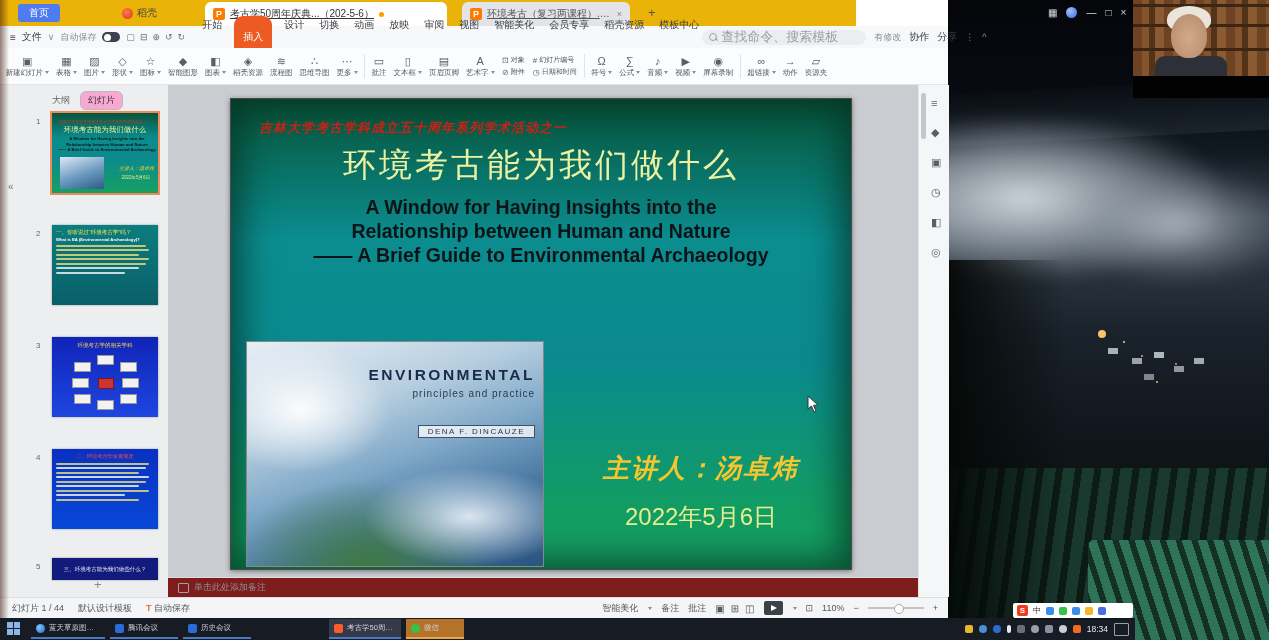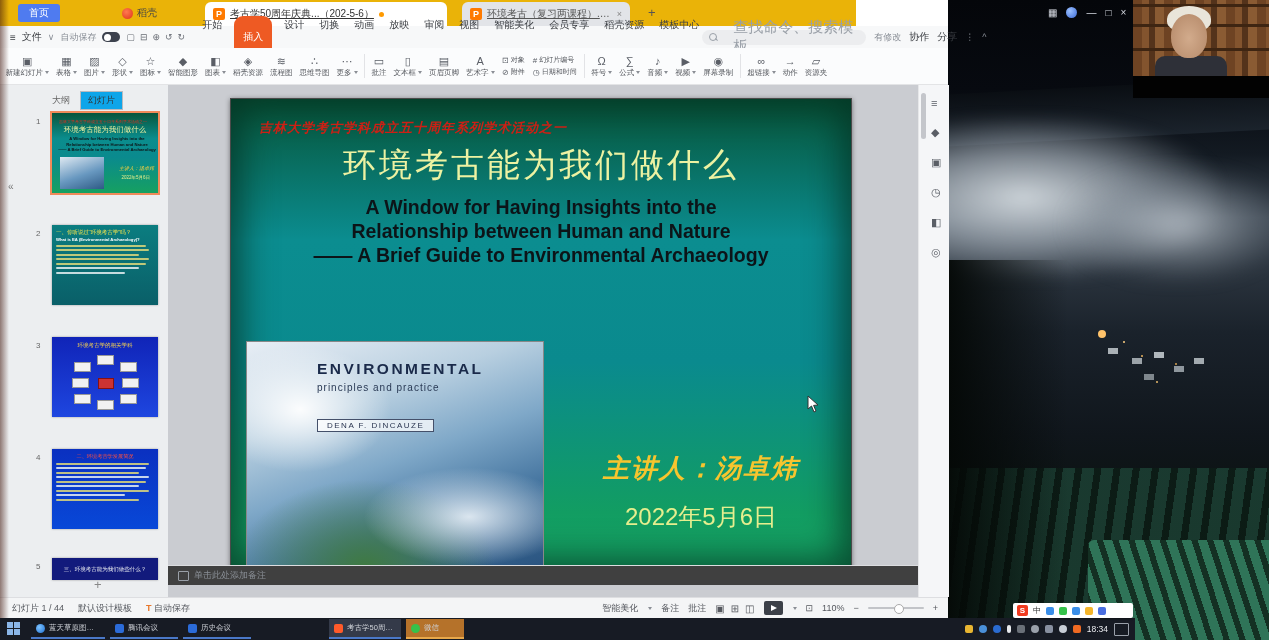--- a/index.html
+++ b/index.html
@@ -47,40 +47,40 @@
   
   .menubar{left:0;top:26px;width:948px;height:22px;background:#f7f8f9;border-bottom:1px solid #e4e5e7;display:flex;align-items:center;font-size:10px;color:#3a3d42;}
   .mb-left{display:flex;align-items:center;gap:6px;padding-left:10px;flex:none;}
   .toggle{width:18px;height:10px;border-radius:5px;background:#3d424e;position:relative;}
   .toggle::after{content:"";position:absolute;left:1.5px;top:1.5px;width:7px;height:7px;border-radius:50%;background:#fff;}
   .qicons{display:flex;gap:5px;color:#6a6e76;font-size:9px;}
   .menus{display:flex;gap:9px;margin-left:14px;flex:none;}
   .menu-item{padding:2px 3px;white-space:nowrap;}
   .menu-active{background:#ee5a23;color:#fff;border-radius:9px;padding:14px 9px;}
   .mb-right{margin-left:auto;display:flex;align-items:center;gap:8px;padding-right:8px;flex:none;}
-  .searchbox{width:150px;height:15px;background:#ecedef;border-radius:8px;display:flex;align-items:center;gap:16px;padding:0 7px;color:#9aa0a8;font-size:15px;}
+  .searchbox{width:150px;height:15px;background:#ecedef;border-radius:8px;display:flex;align-items:center;gap:4px;padding:0 7px;color:#9aa0a8;font-size:13px;}
   .mag{width:6px;height:6px;border:1px solid #9aa0a8;border-radius:50%;position:relative;flex:none;}
   .mag::after{content:"";position:absolute;left:5px;top:5px;width:3px;height:1px;background:#9aa0a8;transform:rotate(45deg);}
   .mb-dim{color:#8a8f97;font-size:9px;white-space:nowrap;}
   
   .ribbon{left:0;top:48px;width:948px;height:37px;background:#fbfcfd;border-bottom:1px solid #e3e4e6;display:flex;align-items:center;padding:0 2px;box-sizing:border-box;}
   .rbtn{display:flex;flex-direction:column;align-items:center;justify-content:center;padding:0 3.5px;height:34px;flex:none;}
   .rbtn .ric{font-size:11px;line-height:13px;color:#5a5e66;}
   .rbtn .rlb{font-size:7.5px;color:#53565c;white-space:nowrap;display:flex;align-items:center;gap:1px;}
   .caret{width:0;height:0;border-left:2.5px solid transparent;border-right:2.5px solid transparent;border-top:3px solid #8a8e95;display:inline-block;margin-left:1px;}
   .rstack{display:flex;flex-direction:column;justify-content:center;gap:2px;height:34px;padding:0 4px;flex:none;}
   .rs-item{display:flex;align-items:center;gap:2px;font-size:7px;color:#53565c;white-space:nowrap;}
   .rs-item .ric2{font-size:8px;color:#5a5e66;}
   .vsep{width:1px;height:24px;background:#e2e3e6;margin:0 3px;flex:none;}
   
   .leftstrip{left:0;top:85px;width:28px;height:512px;background:#eceef0;}
   .collapse{left:8px;top:96px;font-size:10px;color:#777;}
   .panel{left:28px;top:85px;width:140px;height:512px;background:#eceef0;overflow:hidden;}
   .ptabs{position:absolute;left:24px;top:6px;display:flex;gap:10px;font-size:9px;color:#666;align-items:center;}
-  .ptab-on{border:1px solid #b8babf;background:#0ea5e9;border-radius:0;padding:2px 7px;color:#333;}
+  .ptab-on{border:1px solid #b8babf;background:#f9a8d4;border-radius:6px;padding:2px 7px;color:#333;}
   .thumb{position:absolute;left:24px;width:106px;height:80px;background:#fff;box-shadow:0 0 2px rgba(0,0,0,.35);overflow:hidden;}
   .tnum{position:absolute;left:8px;font-size:8px;color:#666;}
   .th-sel{outline:2px solid #f08a5a;}
   .mini1{width:100%;height:100%;background:linear-gradient(180deg,#07553c 0%,#0b8d8d 32%,#0a8a8e 55%,#16a061 100%);position:relative;}
   .m1-red{position:absolute;left:7px;top:6px;font-size:4px;color:#e03020;white-space:nowrap;}
   .m1-title{position:absolute;left:0;top:12px;width:100%;text-align:center;font-size:7.5px;color:#eef0a0;}
   .m1-eng{position:absolute;left:2px;top:23px;width:100%;text-align:center;font-size:4.2px;font-weight:bold;color:#0d1518;line-height:5.5px;}
   .m1-img{position:absolute;left:8px;top:44px;width:44px;height:32px;background:linear-gradient(160deg,#dfe9f2,#6898c0 55%,#2e5a85);}
   .m1-pres{position:absolute;right:4px;top:52px;font-size:5px;color:#ffd040;font-style:italic;}
   .m1-date{position:absolute;right:8px;top:62px;font-size:4.5px;color:#e6ee8e;}
@@ -100,28 +100,28 @@
   .m5-t{position:absolute;left:0;top:8px;width:100%;text-align:center;font-size:5.5px;color:#eef0f4;}
   .addslide{position:absolute;left:66px;top:492px;font-size:13px;color:#888;}
   
   .canvas{left:168px;top:85px;width:750px;height:512px;background:#caccd1;overflow:hidden;}
   .slide{position:absolute;left:62px;top:13px;width:620px;height:470px;background:linear-gradient(180deg,#07553a 0%,#0b8d90 30%,#0a8a8e 56%,#129d62 88%,#17a565 100%);box-shadow:inset 0 0 34px 10px rgba(4,48,32,.75),0 1px 5px rgba(0,0,0,.45);border:1px solid #4a4a4a;}
   .eyebrow{position:absolute;left:28px;top:20px;font-size:13px;font-weight:bold;font-style:italic;color:#cc2015;letter-spacing:1px;}
   .stitle{position:absolute;left:0;top:44px;width:100%;text-align:center;font-size:33px;color:#edf2a2;letter-spacing:3px;}
   .ssub{position:absolute;left:0;top:96px;width:100%;text-align:center;font-size:19.5px;font-weight:bold;color:#0c1418;line-height:24px;}
   .book{position:absolute;left:15px;top:242px;width:296px;height:224px;border:1px solid #888;
     background:radial-gradient(ellipse 130px 90px at 18% 30%,rgba(255,255,255,.95),rgba(255,255,255,0) 70%),radial-gradient(ellipse 150px 70px at 75% 78%,rgba(235,242,248,.9),rgba(235,242,248,0) 70%),radial-gradient(ellipse 180px 120px at 40% 100%,#3f7a42,rgba(63,122,66,0) 72%),linear-gradient(160deg,#e8eef5 0%,#b8cfe0 30%,#7fa8c8 52%,#44749f 75%,#2a5480 100%);}
-  .bk-text{position:absolute;right:8px;top:18px;width:218px;text-align:left;color:#1a2a4a;}
+  .bk-text{position:absolute;right:8px;top:24px;width:218px;text-align:right;color:#1a2a4a;}
   .bk1{font-size:15.5px;font-weight:bold;letter-spacing:2.5px;}
   .bk2{font-size:10px;color:#2a3a55;margin-top:4px;letter-spacing:1px;}
   .bk-auth{display:inline-block;margin-top:26px;border:1px solid #44506a;background:rgba(255,255,255,.75);font-size:8px;letter-spacing:1.5px;padding:1px 9px;color:#2a3550;}
   .pres{position:absolute;left:330px;top:352px;width:280px;text-align:center;font-size:26px;font-weight:bold;font-style:italic;color:#f7c52e;letter-spacing:2px;}
   .sdate{position:absolute;left:330px;top:402px;width:280px;text-align:center;font-size:24px;color:#e6ee8e;}
   .cursor{position:absolute;left:576px;top:296px;}
-  .notesbar{position:absolute;left:0;bottom:12px;width:750px;height:20px;background:#404040;border-top:1px solid #dcdde0;display:flex;align-items:center;gap:5px;padding-left:10px;box-sizing:border-box;font-size:9px;color:#8a8f96;}
+  .notesbar{position:absolute;left:0;bottom:0;width:750px;height:20px;background:#7f1d1d;border-top:1px solid #dcdde0;display:flex;align-items:center;gap:5px;padding-left:10px;box-sizing:border-box;font-size:9px;color:#8a8f96;}
   .notes-ico{width:9px;height:8px;border:1px solid #9aa0a8;border-radius:1px;}
   
   .rightstrip{left:918px;top:85px;width:30px;height:512px;background:#f5f6f8;border-left:1px solid #e6e7e9;}
   .vscroll{position:absolute;left:2px;top:8px;width:5px;height:46px;border-radius:3px;background:#c4c6cb;}
   .ricol{position:absolute;left:12px;top:12px;display:flex;flex-direction:column;gap:17px;font-size:11px;color:#5a5e66;}
   
   .statusbar{left:0;top:597px;width:948px;height:20px;background:#f4f5f6;border-top:1px solid #dddee1;display:flex;align-items:center;font-size:9px;color:#55585e;}
   .sb-l{display:flex;gap:14px;padding-left:12px;align-items:center;}
   .sb-r{margin-left:auto;display:flex;gap:9px;align-items:center;padding-right:10px;}
   .tico{color:#e8762a;font-weight:bold;}

